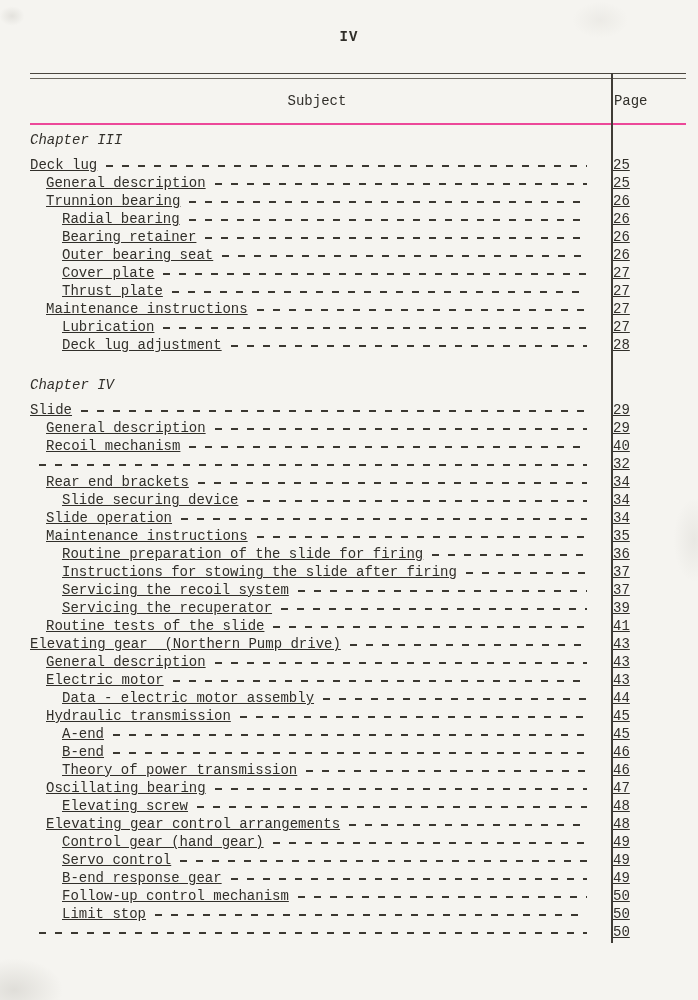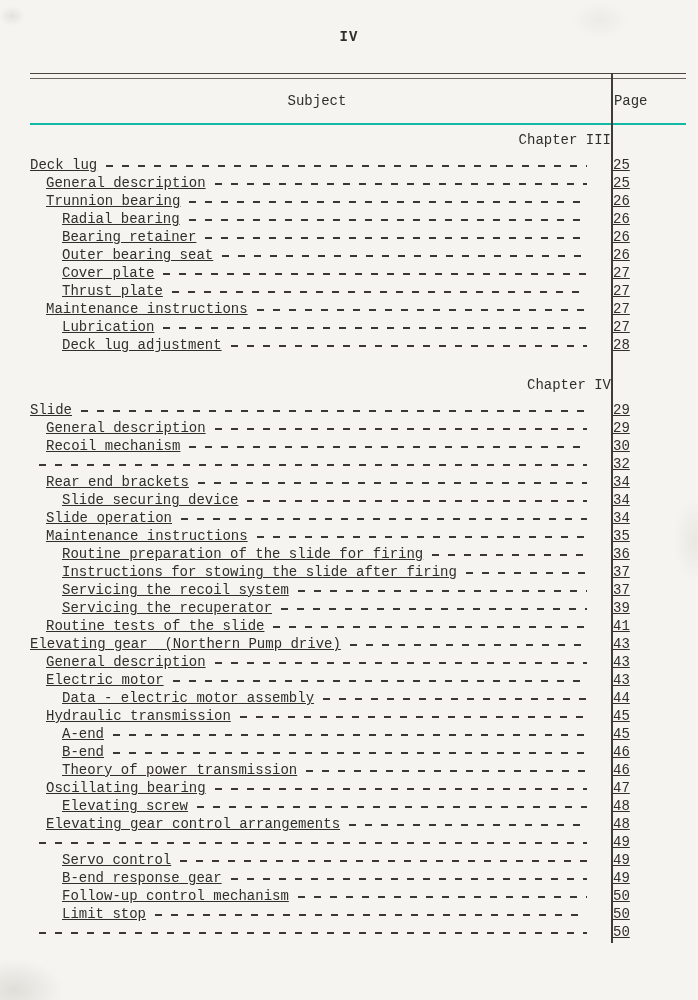--- a/index.html
+++ b/index.html
@@ -24,31 +24,32 @@
     position:relative;
     margin:27px 12px 0 30px;
     width:656px;
     padding-bottom:2px;
   }
   .rule-top{
     height:4px;border-top:1.5px solid #4a463f;border-bottom:1px solid #6a665e;
   }
   .header-row{
     display:flex;height:44px;align-items:center;
-    border-bottom:2px solid #14b8a6;
+    border-bottom:2px solid #ec4899;
   }
   .header-subject{width:581px;text-align:center;}
   .header-page{width:73px;padding-left:10px;text-align:left;}
   .vrule{
     position:absolute;top:0;bottom:0;left:581px;width:2px;
     background:#3f3c36;
   }
   .chapter-heading{
-    width:581px;text-align:right;height:18px;line-height:18px;
+    width:581px;text-align:left;height:18px;line-height:18px;
     margin:22px 0 7px 0;
+    font-style:italic;
   }
   .chapter-heading.first{margin-top:6px;}
   .row{display:flex;height:18px;line-height:18px;text-decoration:underline;}
   .row .left{width:581px;display:flex;min-width:0;}
   .row .label{white-space:pre;flex:none;}
   .row.indent1 .label{padding-left:16px;}
   .row.indent2 .label{padding-left:32px;}
   .row .leader{
     flex:1;margin:0 12px 0 9px;
     background-image:repeating-linear-gradient(90deg,#3b3831 0,#3b3831 7px,transparent 7px,transparent 16px);
@@ -162,21 +163,21 @@
             <span class="label">General description</span>
             <span class="leader"></span>
           </div>
           <div class="pagecol">29</div>
         </div>
         <div class="row indent1">
           <div class="left">
             <span class="label">Recoil mechanism</span>
             <span class="leader"></span>
           </div>
-          <div class="pagecol">30</div>
+          <div class="pagecol">40</div>
         </div>
         <div class="row indent1">
           <div class="left">
             <span class="leader"></span>
           </div>
           <div class="pagecol">32</div>
         </div>
         <div class="row indent1">
           <div class="left">
             <span class="label">Rear end brackets</span>
@@ -312,20 +313,21 @@
         </div>
         <div class="row indent1">
           <div class="left">
             <span class="label">Elevating gear control arrangements</span>
             <span class="leader"></span>
           </div>
           <div class="pagecol">48</div>
         </div>
         <div class="row indent2">
           <div class="left">
+            <span class="label">Control gear (hand gear)</span>
             <span class="leader"></span>
           </div>
           <div class="pagecol">49</div>
         </div>
         <div class="row indent2">
           <div class="left">
             <span class="label">Servo control</span>
             <span class="leader"></span>
           </div>
           <div class="pagecol">49</div>

